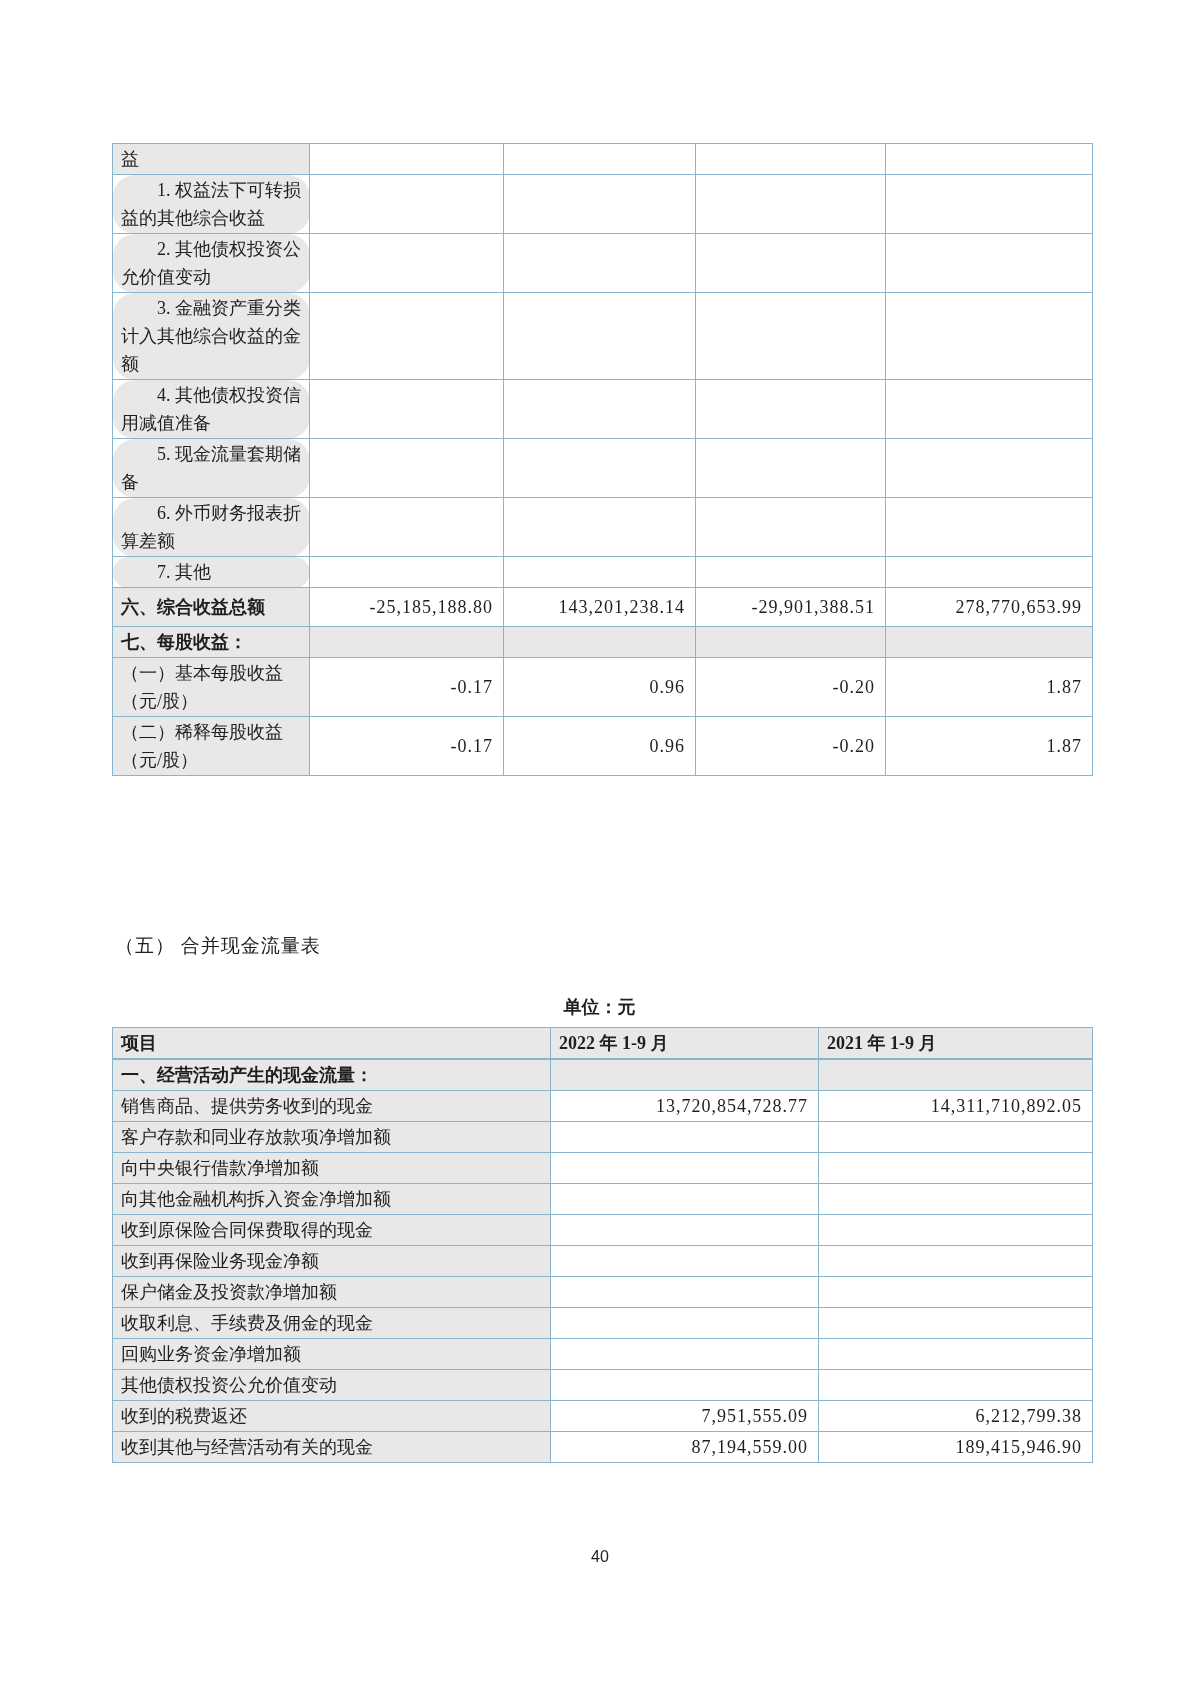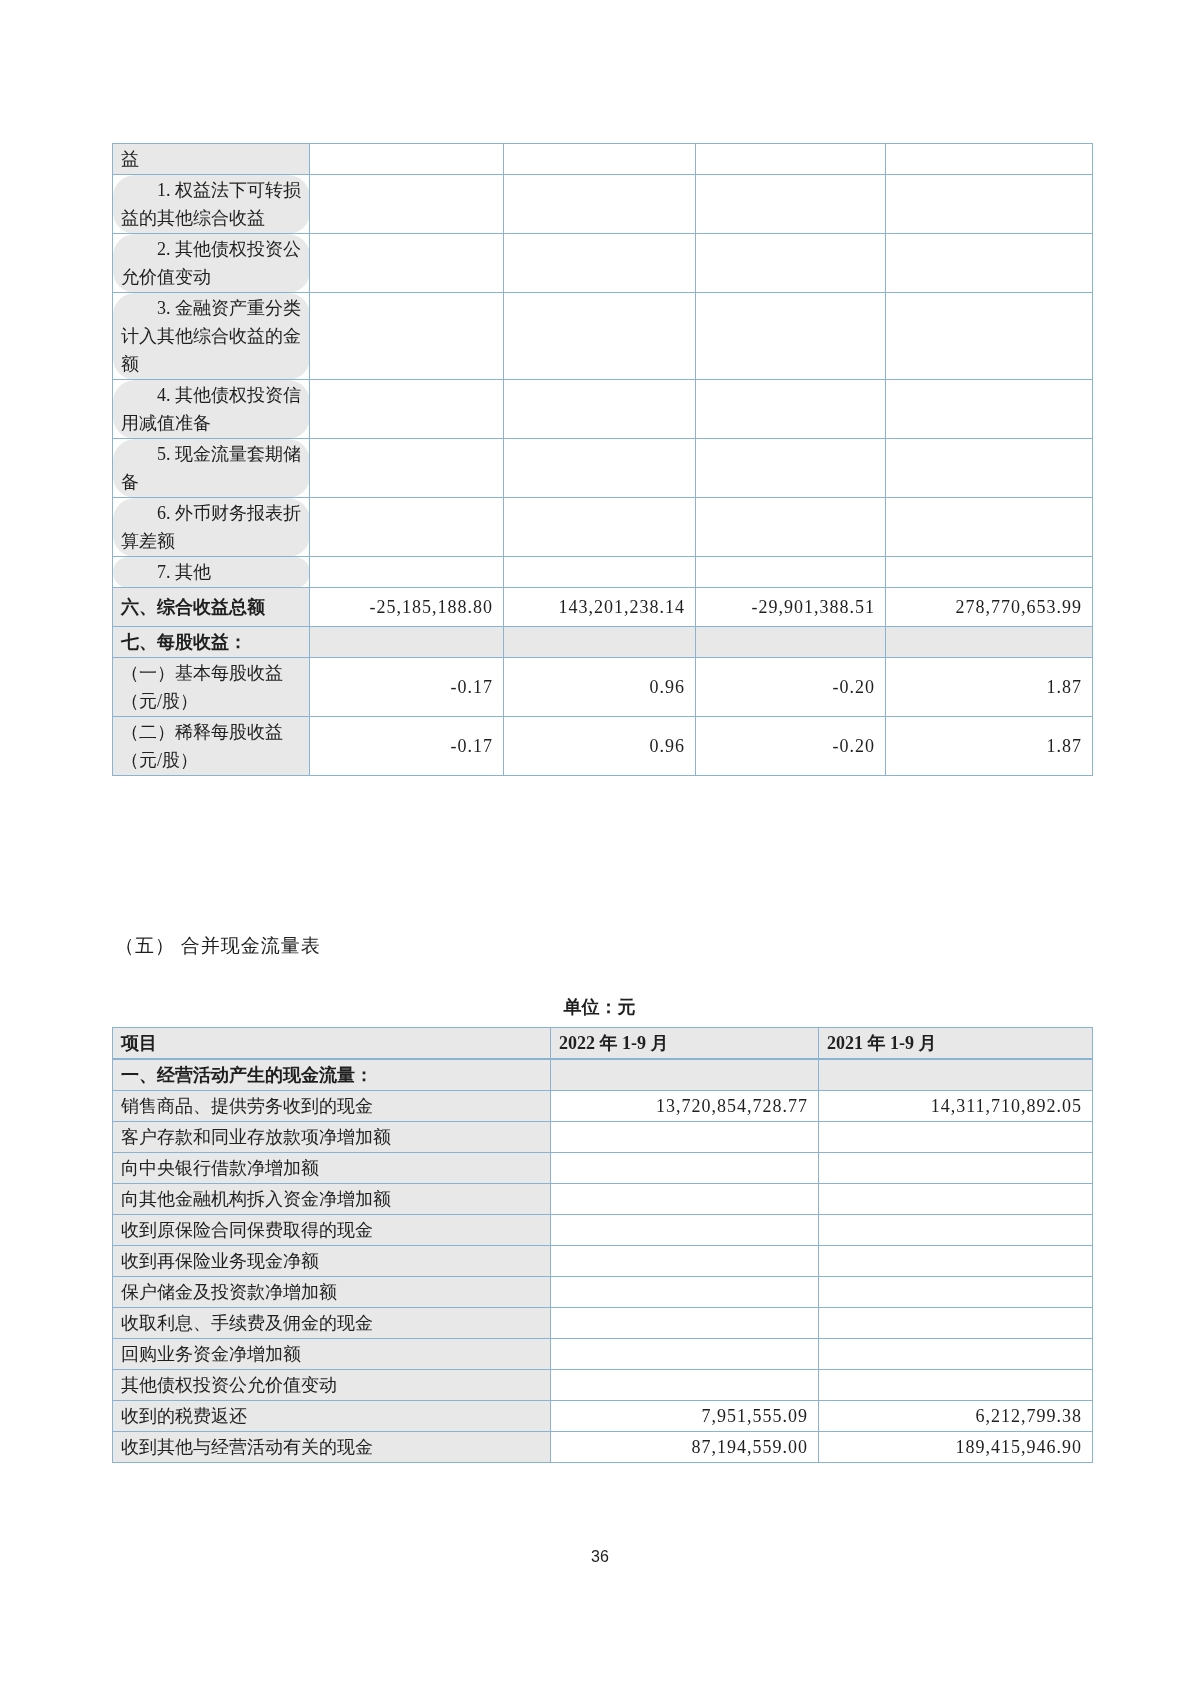--- a/index.html
+++ b/index.html
@@ -261,15 +261,15 @@
           <td class="val">6,212,799.38</td>
         </tr>
         <tr>
           <td class="lbl">收到其他与经营活动有关的现金</td>
           <td class="val">87,194,559.00</td>
           <td class="val">189,415,946.90</td>
         </tr>
       </tbody>
   </table>
 
-  <div class="page-number">36</div>
+  <div class="page-number">40</div>
 
 </div>
 
 </body></html>

